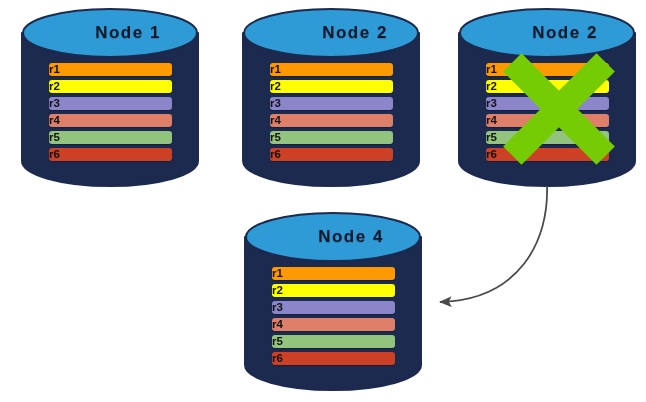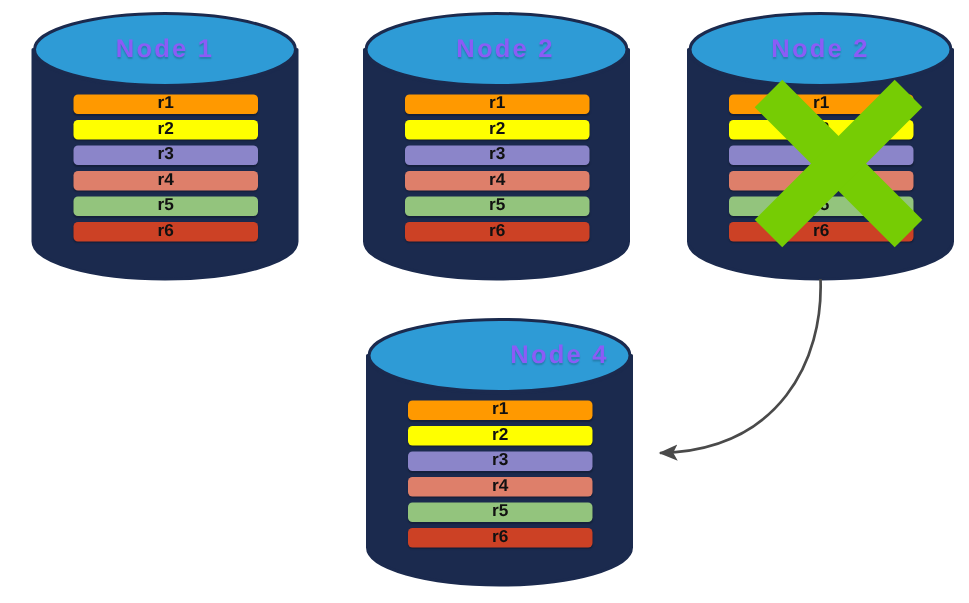--- a/index.html
+++ b/index.html
@@ -23,43 +23,42 @@
   .node {
     position: absolute;
   }
   .node-svg {
     position: absolute;
     left: 0; top: 0;
     overflow: visible;
   }
   .node-title {
     position: absolute;
-    left: 0;
+    left: 18px;
     width: 100%;
     text-align: center;
-    color: #8b5cf6;
+    color: #0f172a;
     font-weight: bold;
     font-size: 17px;
     letter-spacing: 1.5px;
     white-space: nowrap;
     text-shadow: 0 1px 1px rgba(0,0,0,0.18);
     pointer-events: none;
   }
   .rows {
     position: absolute;
     left: 0;
     width: 100%;
   }
   .row-bar {
     position: absolute;
     border-radius: 3px;
     color: #111111;
     font-weight: bold;
     font-size: 11.5px;
-    text-align: center;
     line-height: 13px;
     box-sizing: border-box;
     box-shadow: 0 1px 1px rgba(0,0,0,0.25);
   }
   .xmark {
     position: absolute;
     pointer-events: none;
   }
   .arrow-layer {
     position: absolute;
@@ -122,21 +121,21 @@
           <rect x="-66" y="-13" width="132" height="26" fill="#76CC04" transform="rotate(45)"></rect>
           <rect x="-66" y="-13" width="132" height="26" fill="#76CC04" transform="rotate(-45)"></rect>
         </g>
       </svg>
     </div>
     <div class="node" style="left: 245px; top: 212px; width: 176px; height: 178px;">
       <svg class="node-svg" width="176" height="178" viewBox="0 0 176 178">
         <path d="M 0,25 L 0,153 A 88,25 0 0 0 176,153 L 176,25 A 88,25 0 0 1 0,25 Z" fill="#1B2A4E" stroke="#1B2A4E" stroke-width="2" stroke-linejoin="round"></path>
         <ellipse cx="88" cy="25" rx="87" ry="24" fill="#2E9BD6" stroke="#1B2A4E" stroke-width="2"></ellipse>
       </svg>
-      <div class="node-title" style="top: 15px; margin-left: 40px;">Node  4</div>
+      <div class="node-title" style="top: 15px;">Node  4</div>
       <div class="rows">
         <div class="row-bar" style="left: 27px; width: 123px; height: 13px; top: 55px; background: rgb(255, 153, 0);">r1</div>
         <div class="row-bar" style="left: 27px; width: 123px; height: 13px; top: 72px; background: rgb(255, 255, 0);">r2</div>
         <div class="row-bar" style="left: 27px; width: 123px; height: 13px; top: 89px; background: rgb(139, 133, 201);">r3</div>
         <div class="row-bar" style="left: 27px; width: 123px; height: 13px; top: 106px; background: rgb(222, 127, 106);">r4</div>
         <div class="row-bar" style="left: 27px; width: 123px; height: 13px; top: 123px; background: rgb(147, 196, 125);">r5</div>
         <div class="row-bar" style="left: 27px; width: 123px; height: 13px; top: 140px; background: rgb(204, 65, 37);">r6</div>
       </div>
     </div>
   </div>

